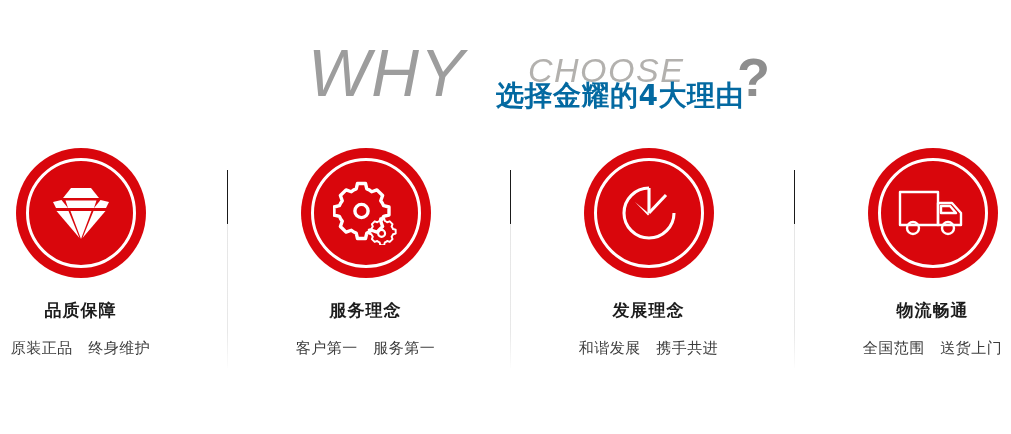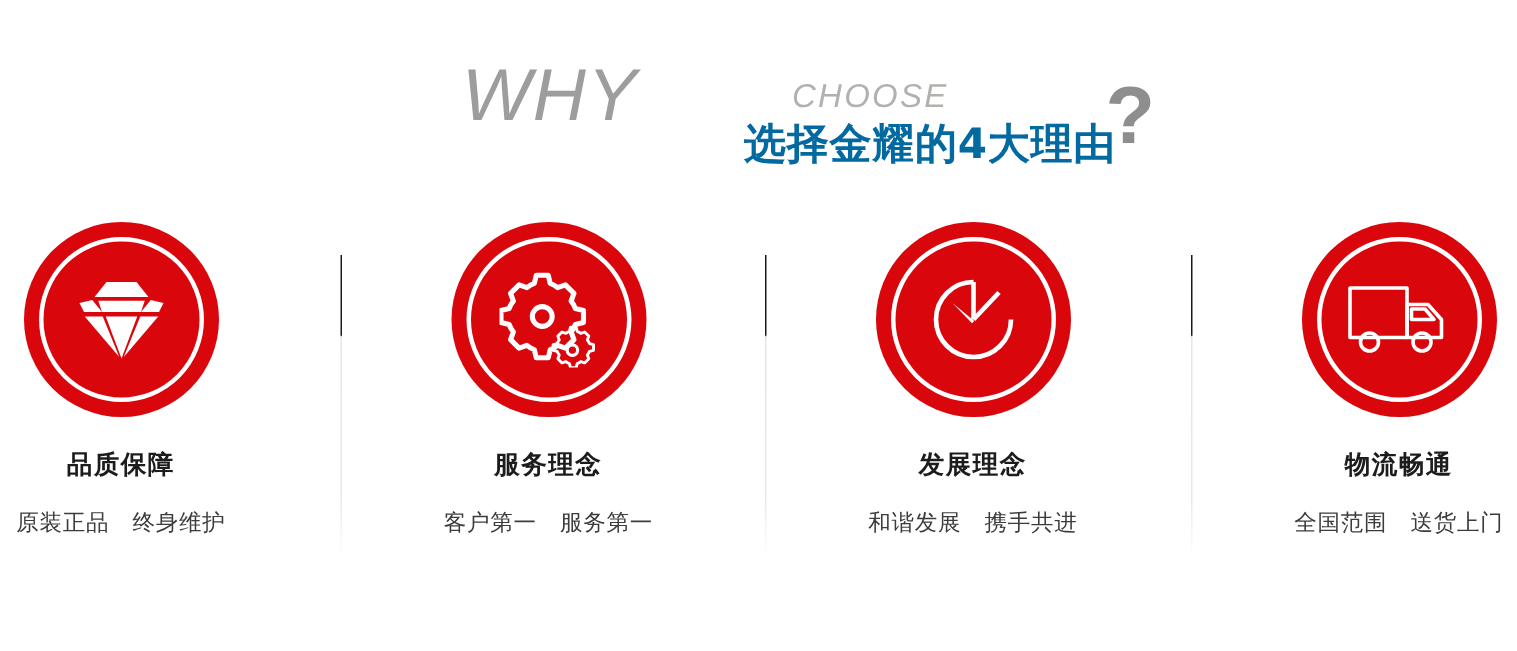--- a/index.html
+++ b/index.html
@@ -34,35 +34,35 @@
     top: 0;
     width: 480px;
     height: 100px;
   }
 
   .why-word {
     position: absolute;
     left: 8px;
     top: 2px;
     font-family: "Liberation Sans", "DejaVu Sans", sans-serif;
-    font-size: 49px;
+    font-size: 66px;
     font-style: italic;
     font-weight: 300;
     letter-spacing: 1px;
     color: #9d9d9d;
     line-height: 1;
     white-space: nowrap;
   }
 
   .choose-word {
     position: absolute;
     left: 228px;
     top: 15px;
     font-family: "Liberation Sans", "DejaVu Sans", sans-serif;
-    font-size: 22px;
+    font-size: 34px;
     font-style: italic;
     font-weight: 400;
     letter-spacing: 1.5px;
     color: #b3b1ae;
     line-height: 1;
     white-space: nowrap;
   }
 
   .cn-title {
     position: absolute;

